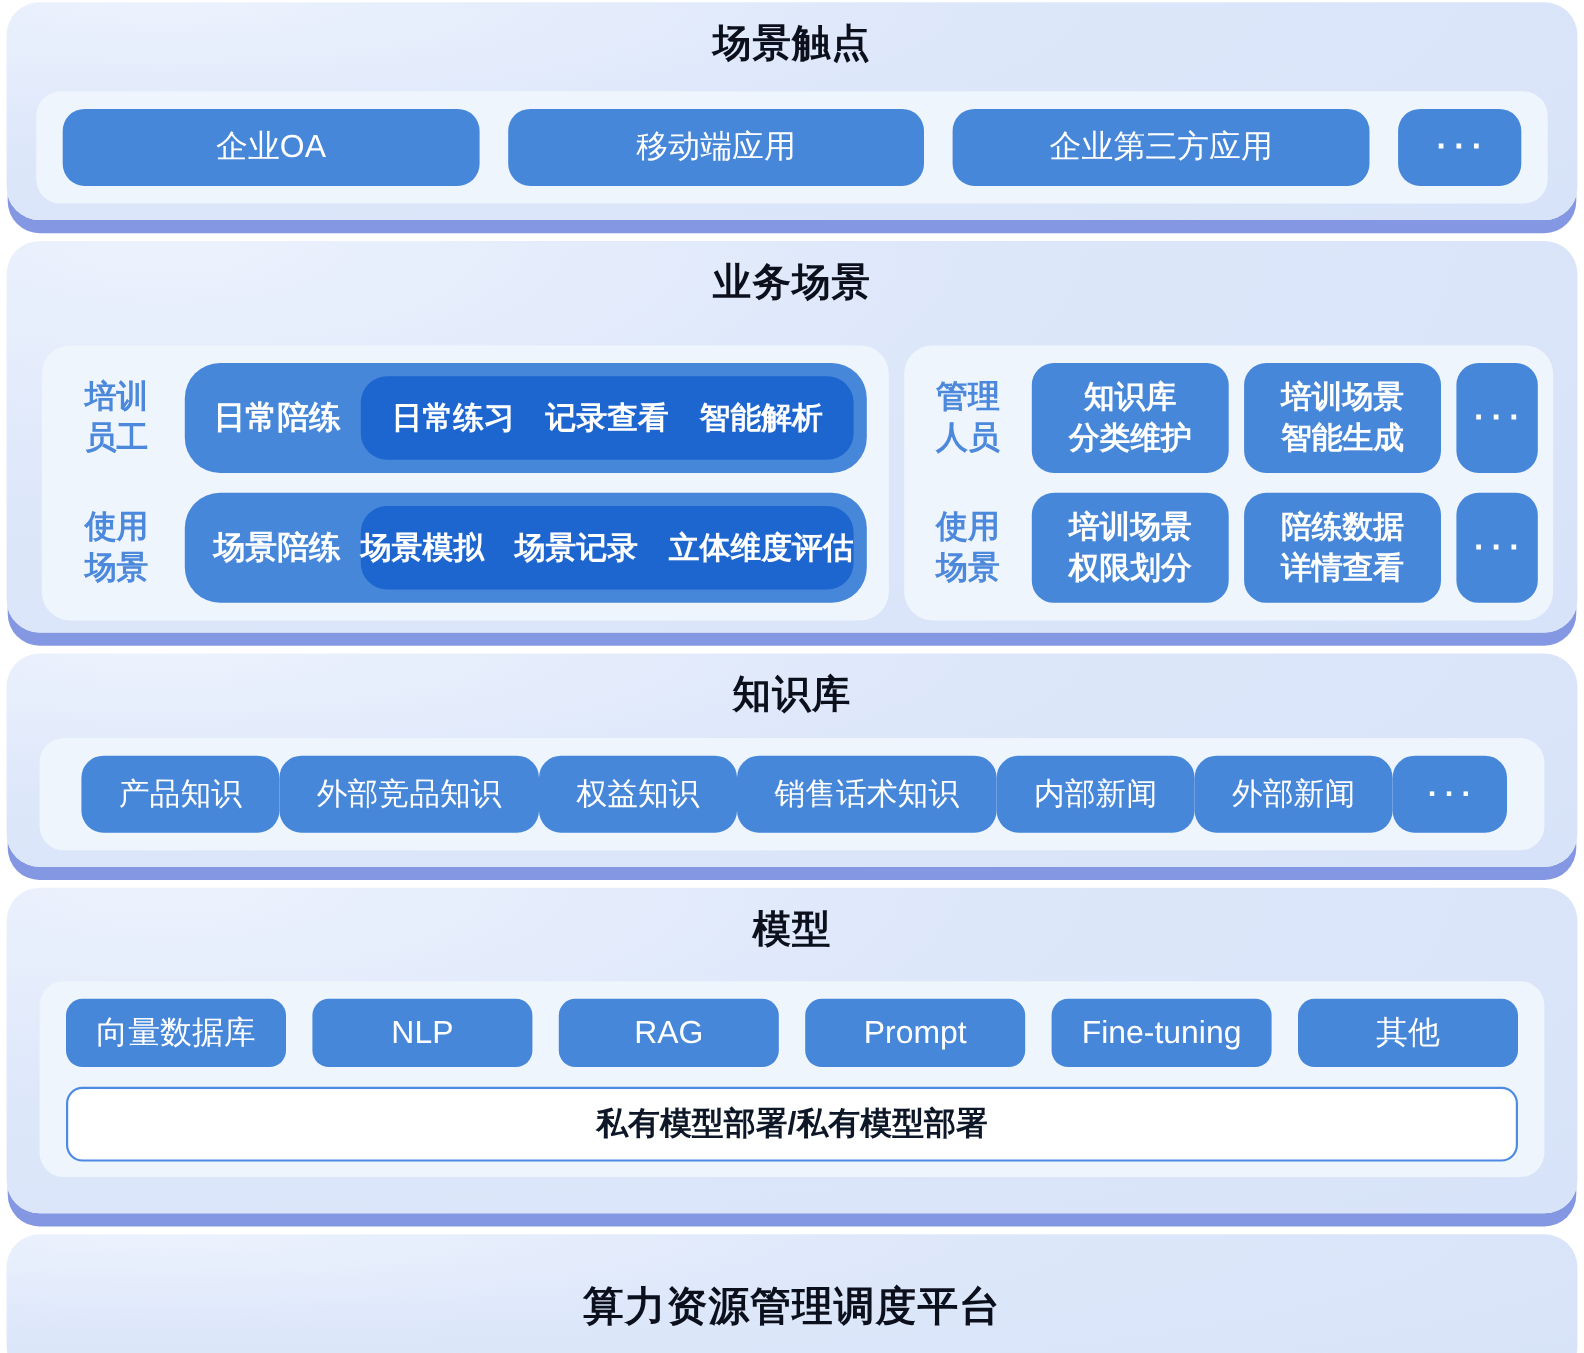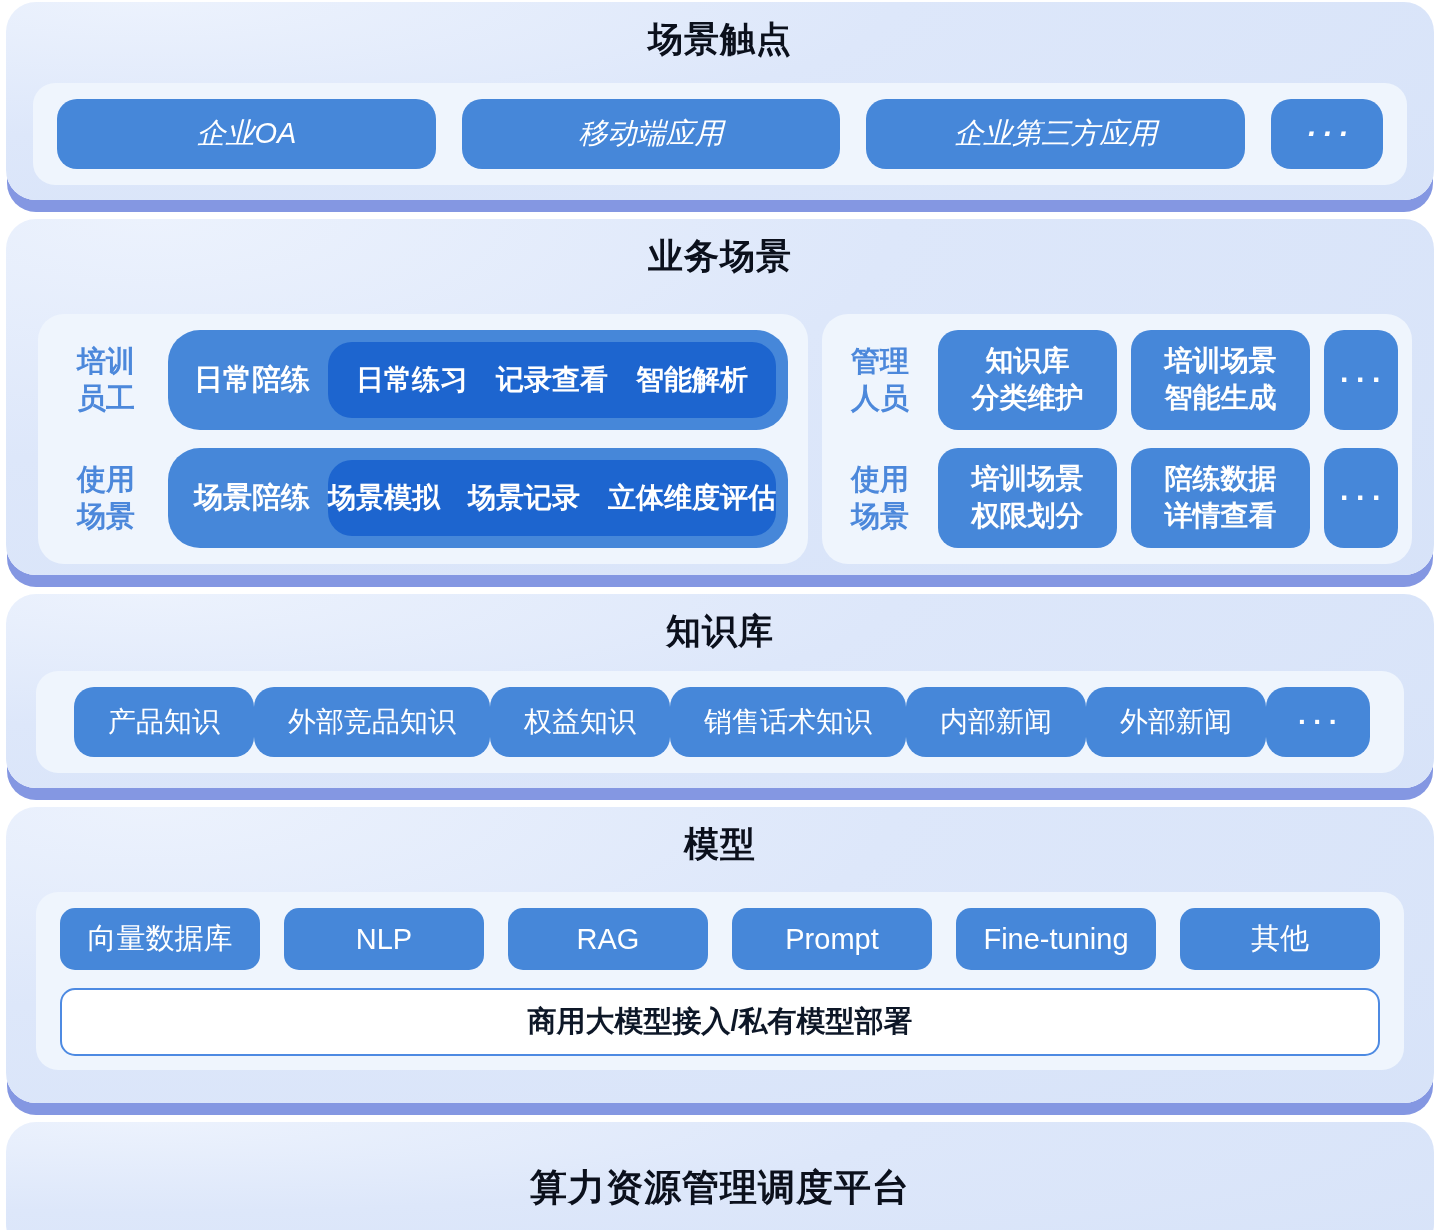--- a/index.html
+++ b/index.html
@@ -51,21 +51,20 @@
 
   
   .band-1 { height: 198px; }
   .band-1 .panel {
     margin: 20px 27px 0;
     height: 102px;
     border-radius: 22px;
     padding: 16px 24px;
     display: flex;
     gap: 26px;
-    font-style: italic;
   }
 
   
   .band-2 { height: 356px; }
   .band2-row { display: flex; gap: 14px; margin: 34px 22px 0 32px; height: 250px; }
   .left-panel {
     flex: 0 0 770px; border-radius: 26px; padding: 16px 20px;
     display: flex; flex-direction: column; gap: 18px;
   }
   .right-panel {
@@ -223,21 +222,21 @@
     <h2 class="band-title">模型</h2>
     <div class="panel">
       <div class="model-row">
         <div class="chip">向量数据库</div>
         <div class="chip">NLP</div>
         <div class="chip">RAG</div>
         <div class="chip">Prompt</div>
         <div class="chip">Fine-tuning</div>
         <div class="chip">其他</div>
       </div>
-      <div class="model-bar">商用大模型接入/私有模型部署</div>
+      <div class="model-bar">私有模型部署/私有模型部署</div>
     </div>
   </section>
 
   <section class="band band-5">
     <h2 class="band-title">算力资源管理调度平台</h2>
   </section>
 
 </div>
 
 </body></html>

